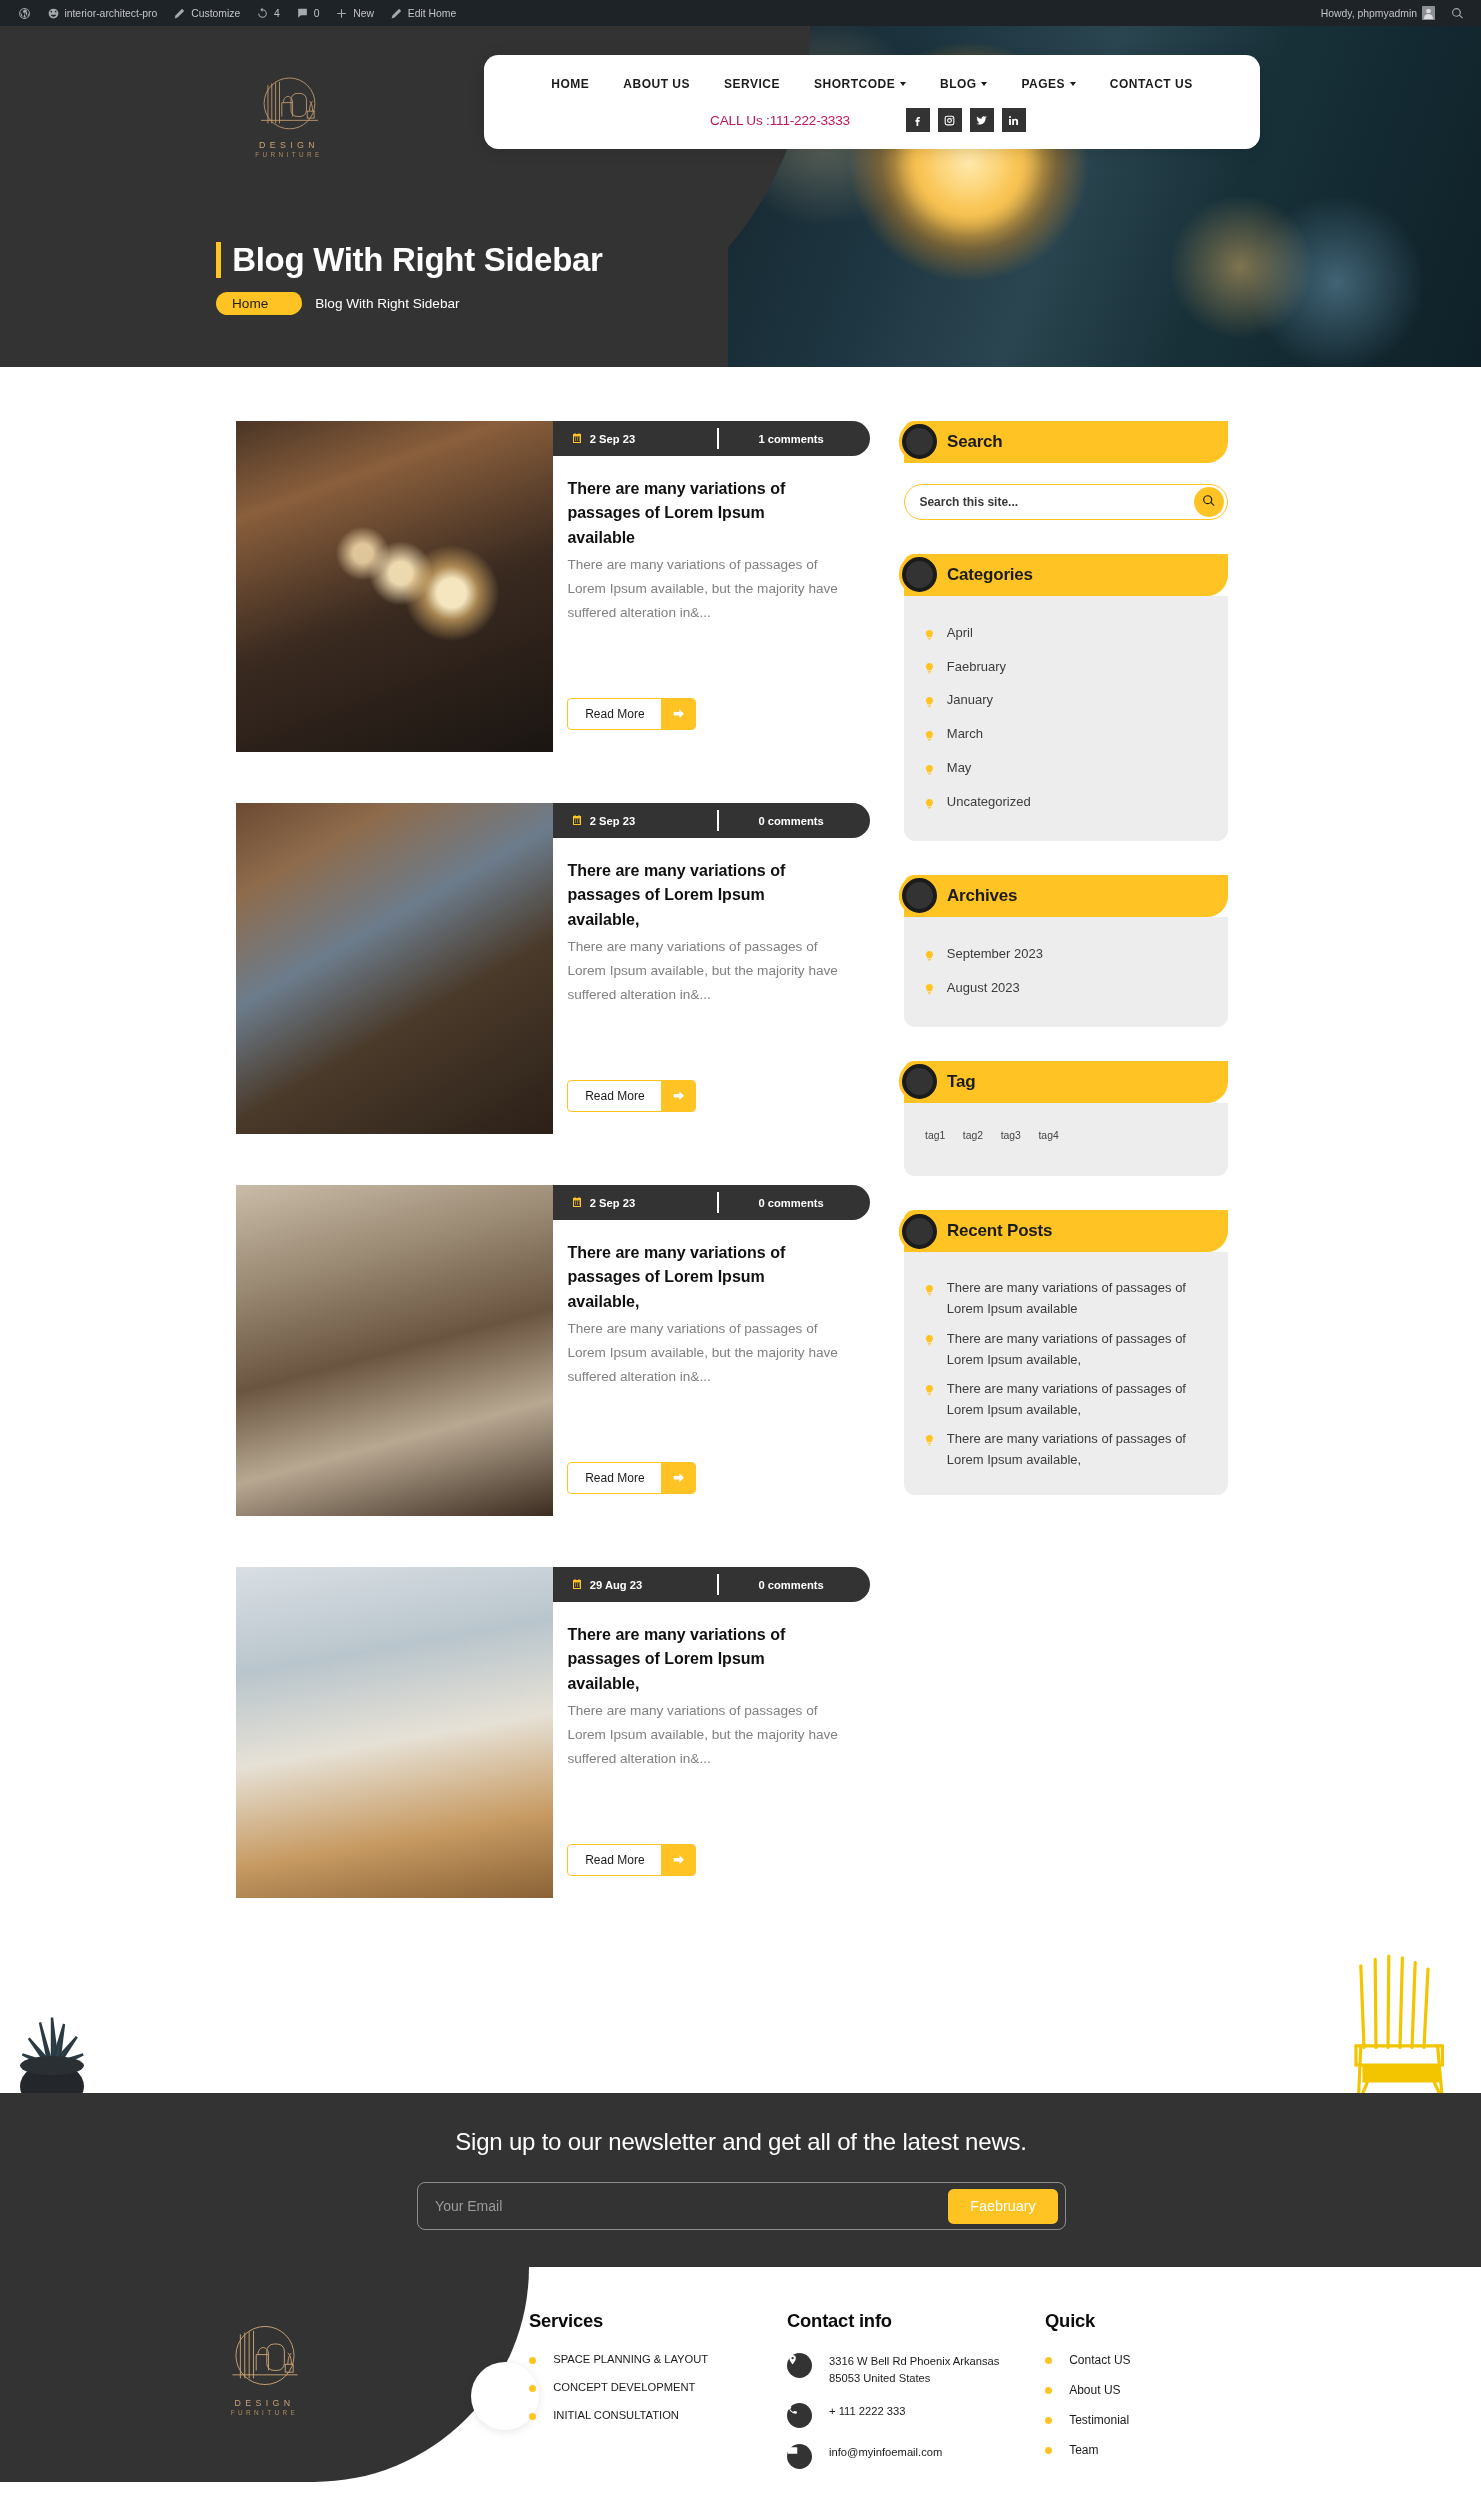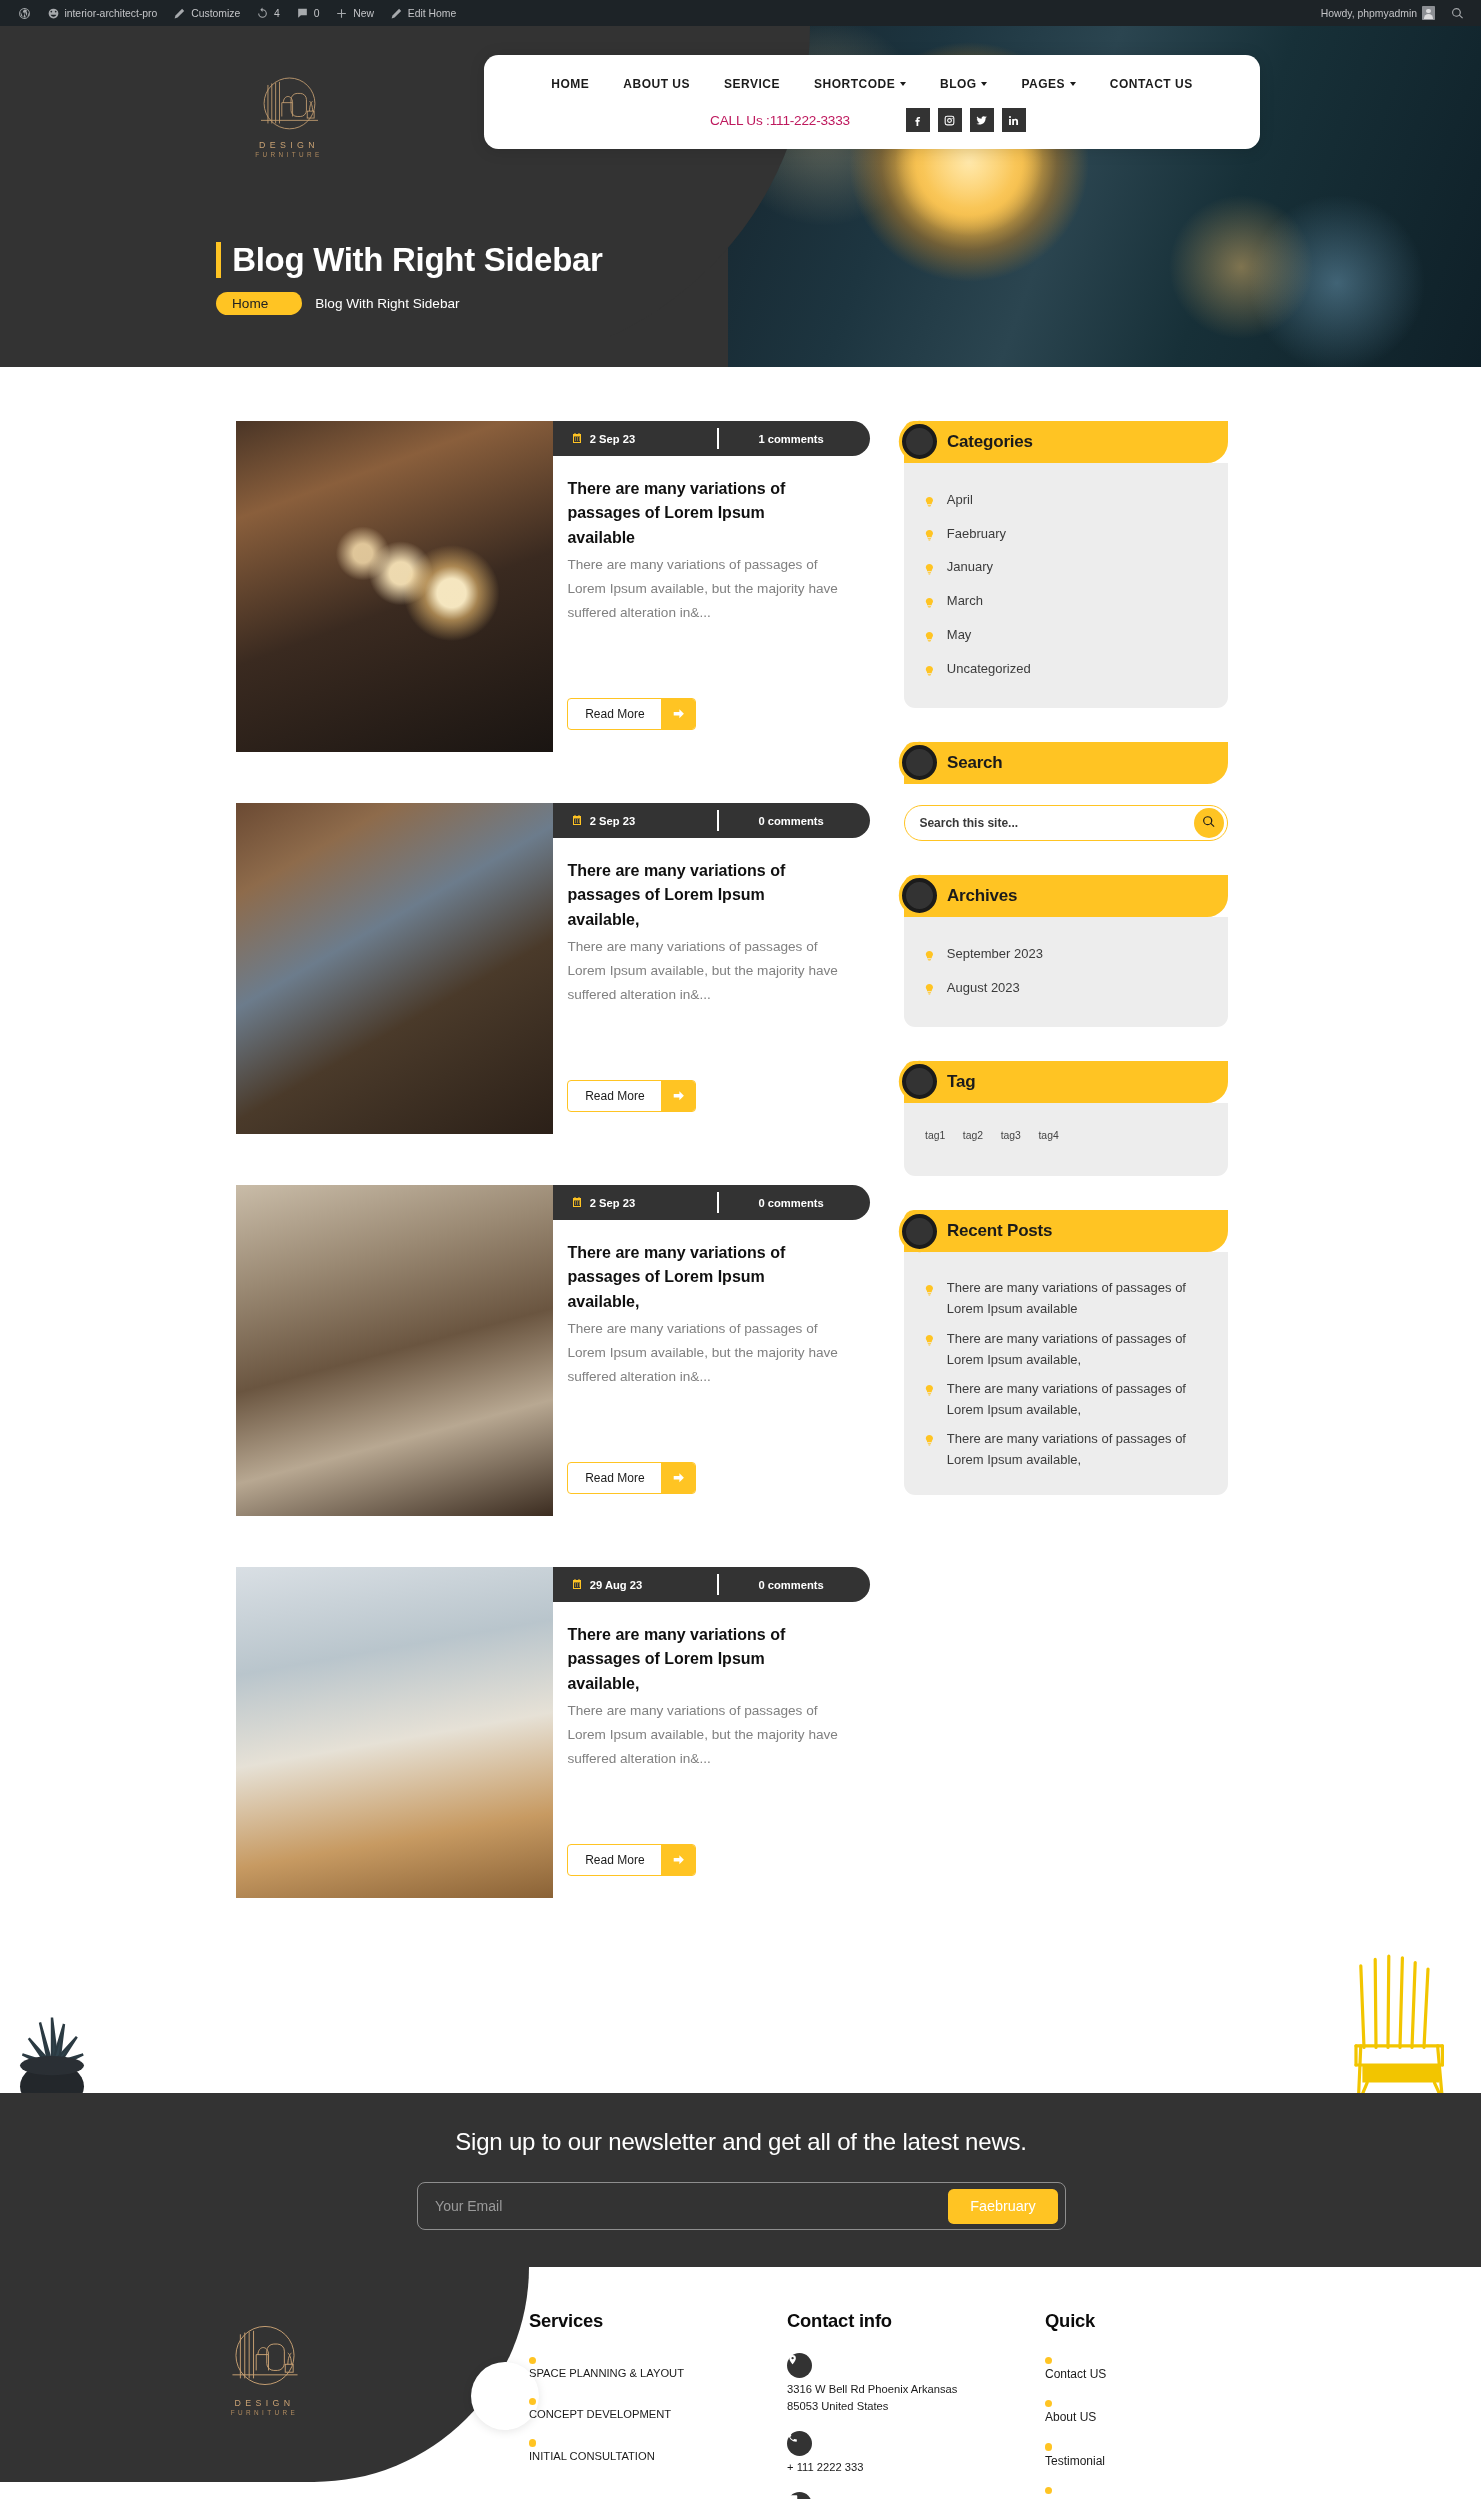--- a/index.html
+++ b/index.html
@@ -208,21 +208,21 @@
   }
   .foot-in { position: relative; z-index: 3; display: flex; padding: 37px 0 0 0; }
   .foot-logo { width: 529px; text-align: center; padding-top: 11.2px; }
   .foot-cols { flex: 1; display: flex; gap: 0; padding-top: 6.4px; }
   .fcol { }
   .fcol.svc { width: 258px; }
   .fcol.cont { width: 258px; }
   .fcol.quick { width: 241px; }
   .fcol h3 { font-size: 18.4px; font-weight: 800; color: #0b0b0b; margin-bottom: 21px; letter-spacing: -0.2px; }
   .fcol ul { list-style: none; }
-  .fcol ul li { display: flex; align-items: flex-start; gap: 3px; margin-bottom: 16px; font-size: 11.2px; color: #1b1b1b; flex-direction: column; }
+  .fcol ul li { display: flex; align-items: flex-start; gap: 17px; margin-bottom: 16px; font-size: 11.2px; color: #1b1b1b; }
   .dotb { width: 7.2px; height: 7.2px; border-radius: 50%; background: #ffc423; flex: none; margin-top: 3.2px; }
   .fcol.quick ul li { font-size: 12px; }
   .cinfo li { display: flex; align-items: flex-start; gap: 11.2px; margin-bottom: 21px; font-size: 12px; color: #1b1b1b; line-height: 1.5; }
   .cic { width: 25px; height: 25px; border-radius: 50%; background: #333; flex: none; display: flex; align-items: center; justify-content: center; }
   .cic svg { width: 11.2px; height: 11.2px; fill: #fff; }
   .cinfo li span { max-width: 184px; display: block; }
 
   .foot-socials { display: flex; gap: 9.6px; padding: 14.4px 0 0 232px; position: relative; z-index: 4;}
   .foot-socials .sq-soc { width: 24px; height: 24px; }
 </style>
@@ -487,80 +487,80 @@
               </span>
             </a>
           </div>
         </div>
       </div>
     <div class="col-side">
 
       <div class="widget">
         <div class="w-head">
           <span class="w-dot"></span>
-          <span class="w-head-t">Categories</span>
-        </div>
-        <div class="w-body">
-          <ul class="w-list" id="catlist">
-              <li>
-                <span class="bul"><svg viewBox="0 0 11 13">
-                    <path d="M5.5 0C2.9 0 1 1.9 1 4.2c0 1.6.9 2.6 1.5 3.4v1.5h6V7.6C9.1 6.8 10 5.8 10 4.2 10 1.9 8.1 0 5.5 0zM3.5 10.3h4v.9h-4zM4 12h3l-.6 1h-1.8z"></path>
-                  </svg></span>
-                <span>April</span>
-              </li>
-              <li>
-                <span class="bul"><svg viewBox="0 0 11 13">
-                    <path d="M5.5 0C2.9 0 1 1.9 1 4.2c0 1.6.9 2.6 1.5 3.4v1.5h6V7.6C9.1 6.8 10 5.8 10 4.2 10 1.9 8.1 0 5.5 0zM3.5 10.3h4v.9h-4zM4 12h3l-.6 1h-1.8z"></path>
-                  </svg></span>
-                <span>Faebruary</span>
-              </li>
-              <li>
-                <span class="bul"><svg viewBox="0 0 11 13">
-                    <path d="M5.5 0C2.9 0 1 1.9 1 4.2c0 1.6.9 2.6 1.5 3.4v1.5h6V7.6C9.1 6.8 10 5.8 10 4.2 10 1.9 8.1 0 5.5 0zM3.5 10.3h4v.9h-4zM4 12h3l-.6 1h-1.8z"></path>
-                  </svg></span>
-                <span>January</span>
-              </li>
-              <li>
-                <span class="bul"><svg viewBox="0 0 11 13">
-                    <path d="M5.5 0C2.9 0 1 1.9 1 4.2c0 1.6.9 2.6 1.5 3.4v1.5h6V7.6C9.1 6.8 10 5.8 10 4.2 10 1.9 8.1 0 5.5 0zM3.5 10.3h4v.9h-4zM4 12h3l-.6 1h-1.8z"></path>
-                  </svg></span>
-                <span>March</span>
-              </li>
-              <li>
-                <span class="bul"><svg viewBox="0 0 11 13">
-                    <path d="M5.5 0C2.9 0 1 1.9 1 4.2c0 1.6.9 2.6 1.5 3.4v1.5h6V7.6C9.1 6.8 10 5.8 10 4.2 10 1.9 8.1 0 5.5 0zM3.5 10.3h4v.9h-4zM4 12h3l-.6 1h-1.8z"></path>
-                  </svg></span>
-                <span>May</span>
-              </li>
-              <li>
-                <span class="bul"><svg viewBox="0 0 11 13">
-                    <path d="M5.5 0C2.9 0 1 1.9 1 4.2c0 1.6.9 2.6 1.5 3.4v1.5h6V7.6C9.1 6.8 10 5.8 10 4.2 10 1.9 8.1 0 5.5 0zM3.5 10.3h4v.9h-4zM4 12h3l-.6 1h-1.8z"></path>
-                  </svg></span>
-                <span>Uncategorized</span>
-              </li>
-            </ul>
-        </div>
-      </div>
-
-      <div class="widget">
-        <div class="w-head">
-          <span class="w-dot"></span>
           <span class="w-head-t">Search</span>
         </div>
         <div class="w-body plain">
           <div class="searchbar">
             <input type="text" placeholder="Search this site..." style="">
             <button class="s-btn">
               <span>
                 <svg viewBox="0 0 24 24">
                     <path d="M10 2a8 8 0 105.3 14l5.4 5.4 1.4-1.4-5.4-5.4A8 8 0 0010 2zm0 2a6 6 0 110 12 6 6 0 010-12z"></path>
                   </svg>
               </span>
             </button>
           </div>
+        </div>
+      </div>
+
+      <div class="widget">
+        <div class="w-head">
+          <span class="w-dot"></span>
+          <span class="w-head-t">Categories</span>
+        </div>
+        <div class="w-body">
+          <ul class="w-list" id="catlist">
+              <li>
+                <span class="bul"><svg viewBox="0 0 11 13">
+                    <path d="M5.5 0C2.9 0 1 1.9 1 4.2c0 1.6.9 2.6 1.5 3.4v1.5h6V7.6C9.1 6.8 10 5.8 10 4.2 10 1.9 8.1 0 5.5 0zM3.5 10.3h4v.9h-4zM4 12h3l-.6 1h-1.8z"></path>
+                  </svg></span>
+                <span>April</span>
+              </li>
+              <li>
+                <span class="bul"><svg viewBox="0 0 11 13">
+                    <path d="M5.5 0C2.9 0 1 1.9 1 4.2c0 1.6.9 2.6 1.5 3.4v1.5h6V7.6C9.1 6.8 10 5.8 10 4.2 10 1.9 8.1 0 5.5 0zM3.5 10.3h4v.9h-4zM4 12h3l-.6 1h-1.8z"></path>
+                  </svg></span>
+                <span>Faebruary</span>
+              </li>
+              <li>
+                <span class="bul"><svg viewBox="0 0 11 13">
+                    <path d="M5.5 0C2.9 0 1 1.9 1 4.2c0 1.6.9 2.6 1.5 3.4v1.5h6V7.6C9.1 6.8 10 5.8 10 4.2 10 1.9 8.1 0 5.5 0zM3.5 10.3h4v.9h-4zM4 12h3l-.6 1h-1.8z"></path>
+                  </svg></span>
+                <span>January</span>
+              </li>
+              <li>
+                <span class="bul"><svg viewBox="0 0 11 13">
+                    <path d="M5.5 0C2.9 0 1 1.9 1 4.2c0 1.6.9 2.6 1.5 3.4v1.5h6V7.6C9.1 6.8 10 5.8 10 4.2 10 1.9 8.1 0 5.5 0zM3.5 10.3h4v.9h-4zM4 12h3l-.6 1h-1.8z"></path>
+                  </svg></span>
+                <span>March</span>
+              </li>
+              <li>
+                <span class="bul"><svg viewBox="0 0 11 13">
+                    <path d="M5.5 0C2.9 0 1 1.9 1 4.2c0 1.6.9 2.6 1.5 3.4v1.5h6V7.6C9.1 6.8 10 5.8 10 4.2 10 1.9 8.1 0 5.5 0zM3.5 10.3h4v.9h-4zM4 12h3l-.6 1h-1.8z"></path>
+                  </svg></span>
+                <span>May</span>
+              </li>
+              <li>
+                <span class="bul"><svg viewBox="0 0 11 13">
+                    <path d="M5.5 0C2.9 0 1 1.9 1 4.2c0 1.6.9 2.6 1.5 3.4v1.5h6V7.6C9.1 6.8 10 5.8 10 4.2 10 1.9 8.1 0 5.5 0zM3.5 10.3h4v.9h-4zM4 12h3l-.6 1h-1.8z"></path>
+                  </svg></span>
+                <span>Uncategorized</span>
+              </li>
+            </ul>
         </div>
       </div>
 
       <div class="widget">
         <div class="w-head">
           <span class="w-dot"></span>
           <span class="w-head-t">Archives</span>
         </div>
         <div class="w-body">
           <ul class="w-list" id="archlist">

